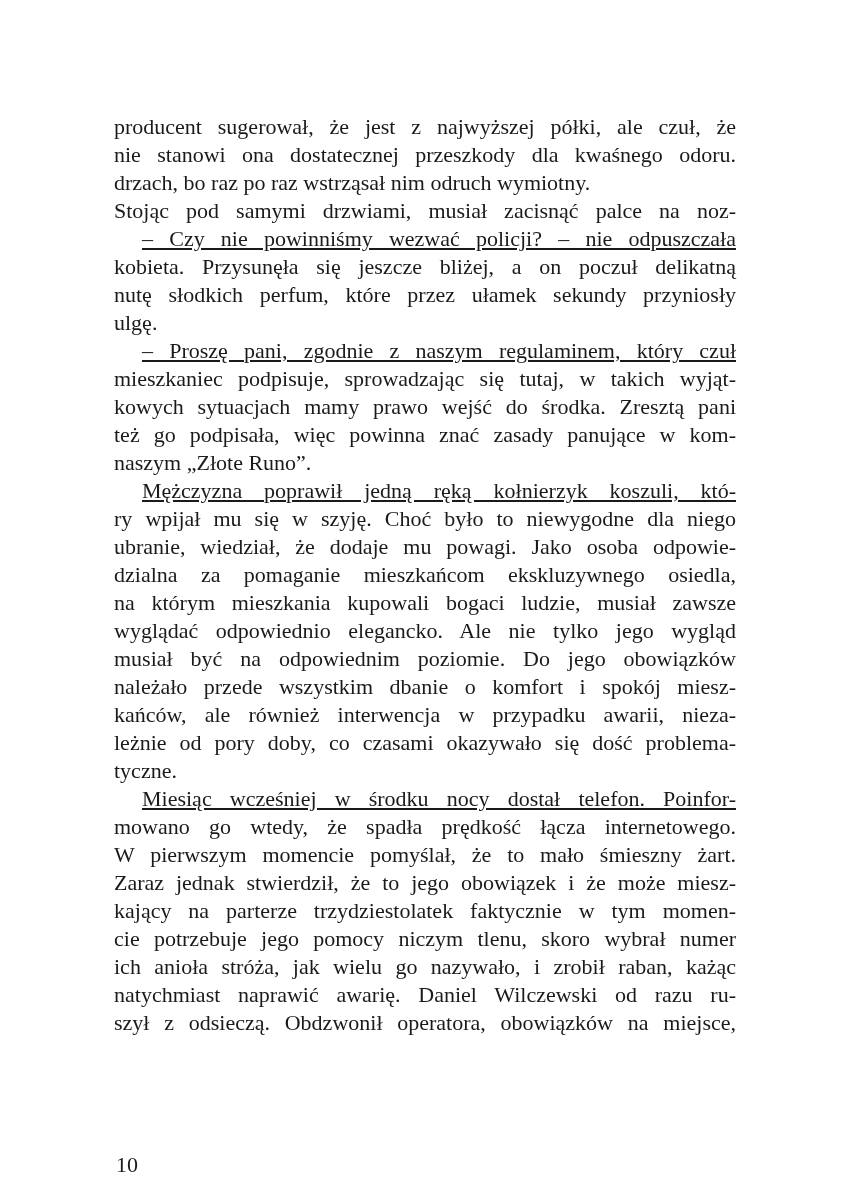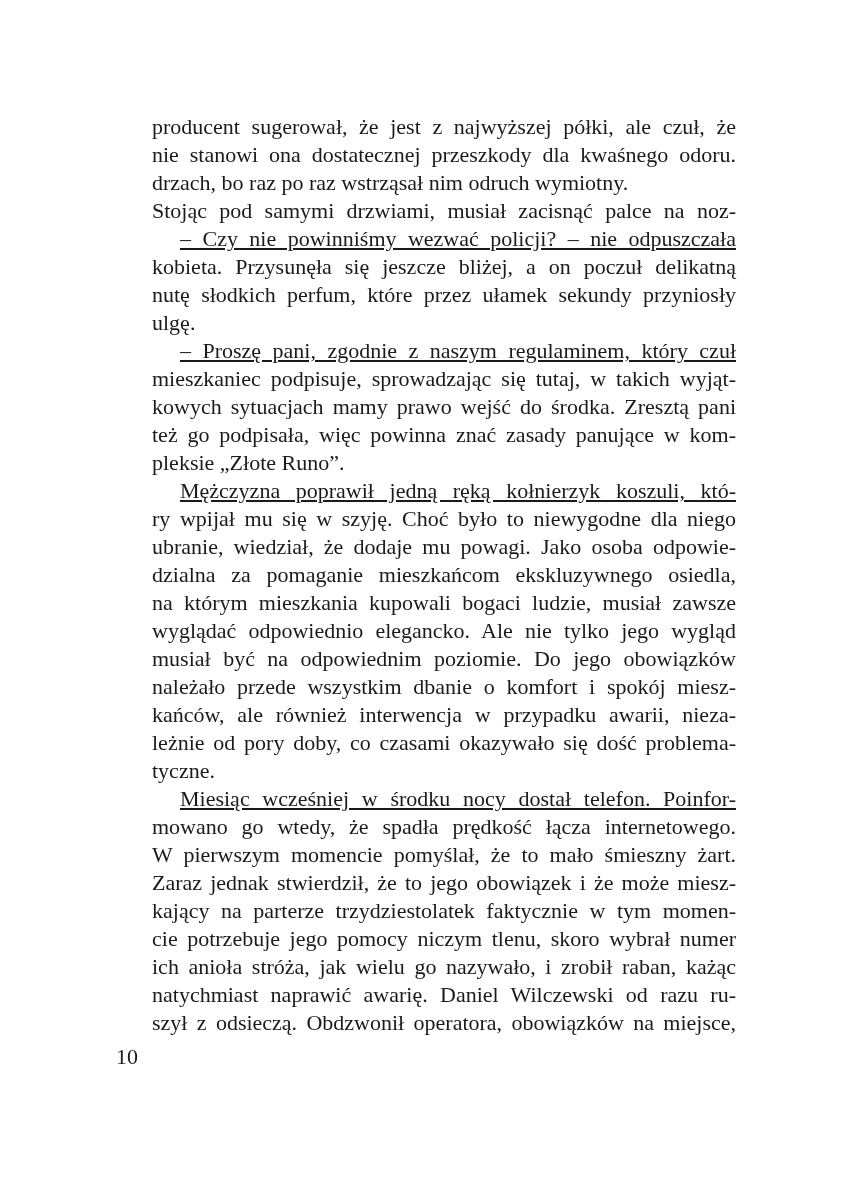--- a/index.html
+++ b/index.html
@@ -4,26 +4,26 @@
   <style>
     html, body { margin: 0; padding: 0; background: #ffffff; }
     body { width: 846px; height: 1200px; position: relative; overflow: hidden; }
     .page {
       position: absolute; left: 114px; top: 113px; width: 622px;
       font-family: "Liberation Serif", "DejaVu Serif", serif;
       font-size: 22px; line-height: 28px; color: #1a1a1a;
     }
     .line {
       display: block; height: 28px; white-space: nowrap;
-      text-align: justify; text-align-last: justify; margin-left: 38px;
+      text-align: justify; text-align-last: justify;
     }
     .line.last { text-align-last: left; }
     .line.indent { padding-left: 28px; text-decoration: underline; }
     .pagenum {
-      position: absolute; left: 116px; top: 1044px;
+      position: absolute; left: 116px; top: 1152px;
       font-family: "Liberation Serif", "DejaVu Serif", serif;
       font-size: 22px; color: #1a1a1a;
     }
   </style>
 </head>
 <body>
 
 <div class="page" id="page-body">
     <div>
       <span class="line">producent sugerował, że jest z najwyższej półki, ale czuł, że</span>
@@ -35,21 +35,21 @@
       <span class="line indent">– Czy nie powinniśmy wezwać policji? – nie odpuszczała</span>
       <span class="line">kobieta. Przysunęła się jeszcze bliżej, a on poczuł delikatną</span>
       <span class="line">nutę słodkich perfum, które przez ułamek sekundy przyniosły</span>
       <span class="line last">ulgę.</span>
     </div>
     <div>
       <span class="line indent">– Proszę pani, zgodnie z naszym regulaminem, który czuł</span>
       <span class="line">mieszkaniec podpisuje, sprowadzając się tutaj, w takich wyjąt-</span>
       <span class="line">kowych sytuacjach mamy prawo wejść do środka. Zresztą pani</span>
       <span class="line">też go podpisała, więc powinna znać zasady panujące w kom-</span>
-      <span class="line last">pleksie „Złote Runo”.</span>
+      <span class="line last">naszym „Złote Runo”.</span>
     </div>
     <div>
       <span class="line indent">Mężczyzna poprawił jedną ręką kołnierzyk koszuli, któ-</span>
       <span class="line">ry wpijał mu się w szyję. Choć było to niewygodne dla niego</span>
       <span class="line">ubranie, wiedział, że dodaje mu powagi. Jako osoba odpowie-</span>
       <span class="line">dzialna za pomaganie mieszkańcom ekskluzywnego osiedla,</span>
       <span class="line">na którym mieszkania kupowali bogaci ludzie, musiał zawsze</span>
       <span class="line">wyglądać odpowiednio elegancko. Ale nie tylko jego wygląd</span>
       <span class="line">musiał być na odpowiednim poziomie. Do jego obowiązków</span>
       <span class="line">należało przede wszystkim dbanie o komfort i spokój miesz-</span>

